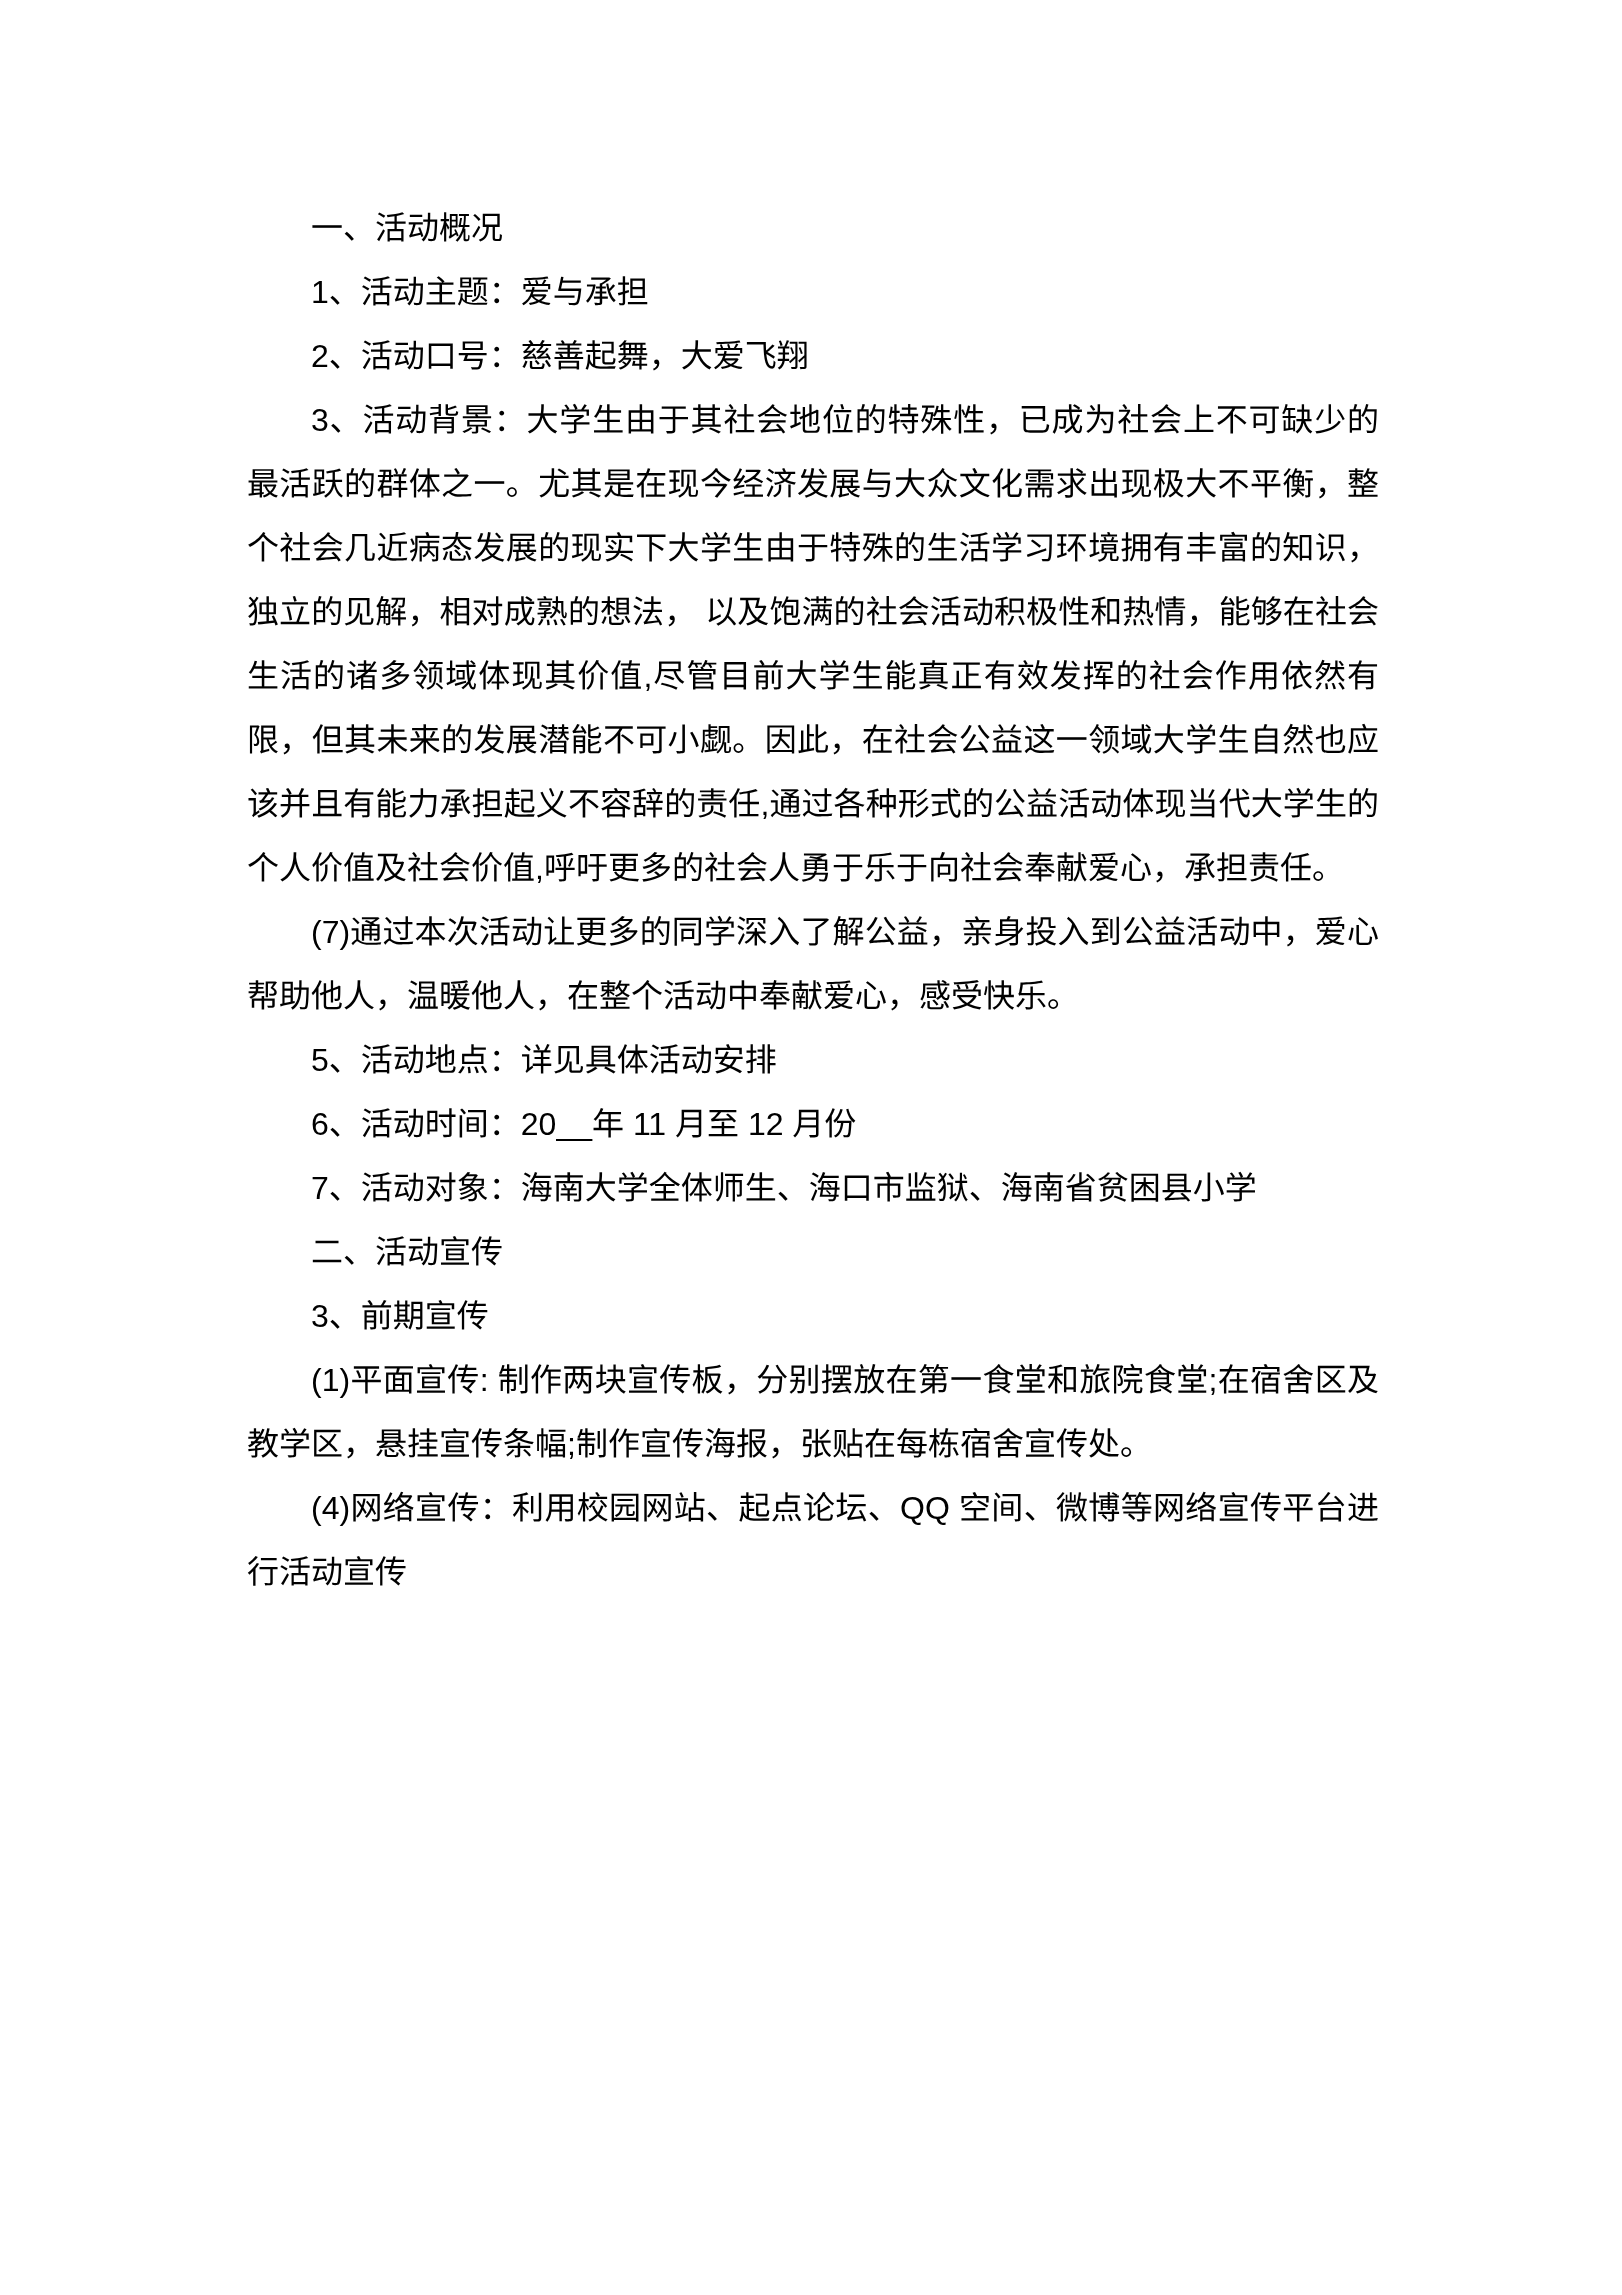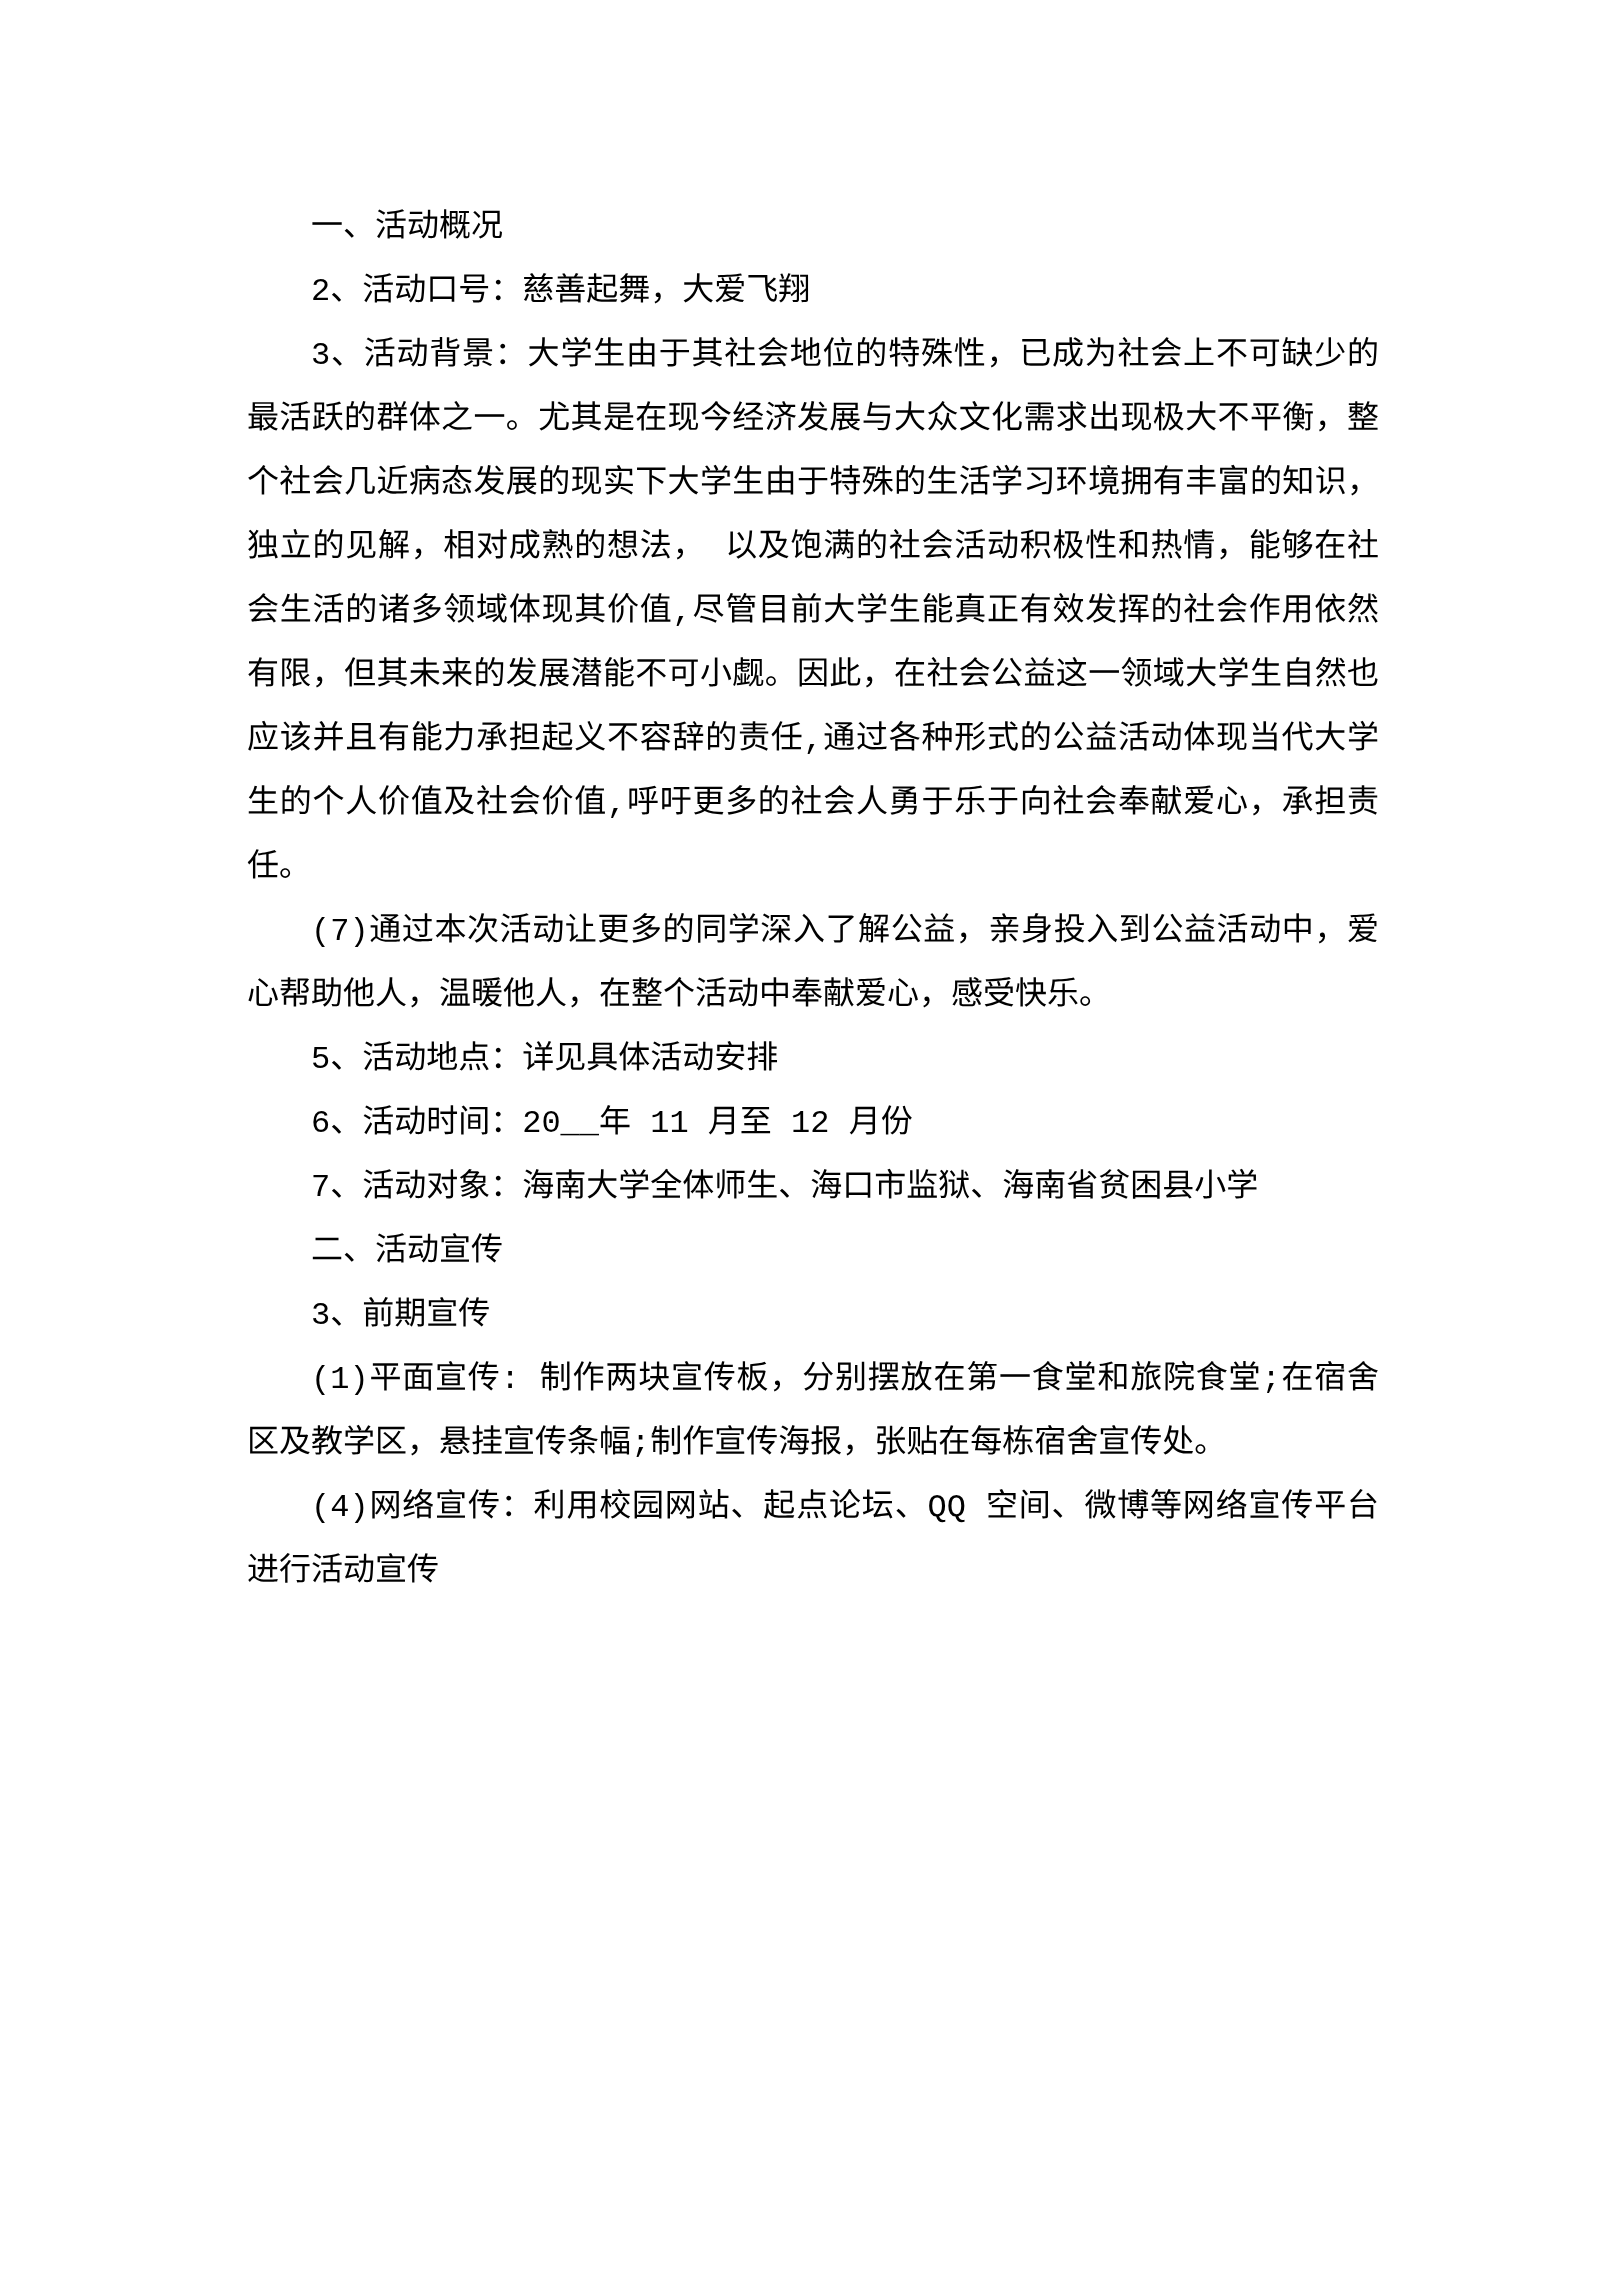--- a/index.html
+++ b/index.html
@@ -16,39 +16,40 @@
     width: 1623px;
     height: 2295px;
     background: #ffffff;
     overflow: hidden;
   }
   .doc-content {
     position: absolute;
     left: 247px;
     top: 196px;
     width: 1132px;
-    font-family: Liberation Mono, monospace;
+    font-family: Liberation Sans, sans-serif;
     font-size: 32px;
     line-height: 64px;
     color: #000000;
     text-align: justify;
     text-justify: inter-ideograph;
   }
   .doc-content p {
     margin: 0;
     padding: 0;
     text-indent: 2em;
   }
 </style>
 </head>
 <body>
 
 <div class="page">
   <div class="doc-content" id="doc-content">
       <p>一、活动概况</p>
+      <p>1、活动主题：爱与承担</p>
       <p>2、活动口号：慈善起舞，大爱飞翔</p>
       <p>3、活动背景：大学生由于其社会地位的特殊性，已成为社会上不可缺少的最活跃的群体之一。尤其是在现今经济发展与大众文化需求出现极大不平衡，整个社会几近病态发展的现实下大学生由于特殊的生活学习环境拥有丰富的知识，独立的见解，相对成熟的想法， 以及饱满的社会活动积极性和热情，能够在社会生活的诸多领域体现其价值,尽管目前大学生能真正有效发挥的社会作用依然有限，但其未来的发展潜能不可小觑。因此，在社会公益这一领域大学生自然也应该并且有能力承担起义不容辞的责任,通过各种形式的公益活动体现当代大学生的个人价值及社会价值,呼吁更多的社会人勇于乐于向社会奉献爱心，承担责任。</p>
       <p>(7)通过本次活动让更多的同学深入了解公益，亲身投入到公益活动中，爱心帮助他人，温暖他人，在整个活动中奉献爱心，感受快乐。</p>
       <p>5、活动地点：详见具体活动安排</p>
       <p>6、活动时间：20__年 11 月至 12 月份</p>
       <p>7、活动对象：海南大学全体师生、海口市监狱、海南省贫困县小学</p>
       <p>二、活动宣传</p>
       <p>3、前期宣传</p>
       <p>(1)平面宣传: 制作两块宣传板，分别摆放在第一食堂和旅院食堂;在宿舍区及教学区，悬挂宣传条幅;制作宣传海报，张贴在每栋宿舍宣传处。</p>
       <p>(4)网络宣传：利用校园网站、起点论坛、QQ 空间、微博等网络宣传平台进行活动宣传</p>

